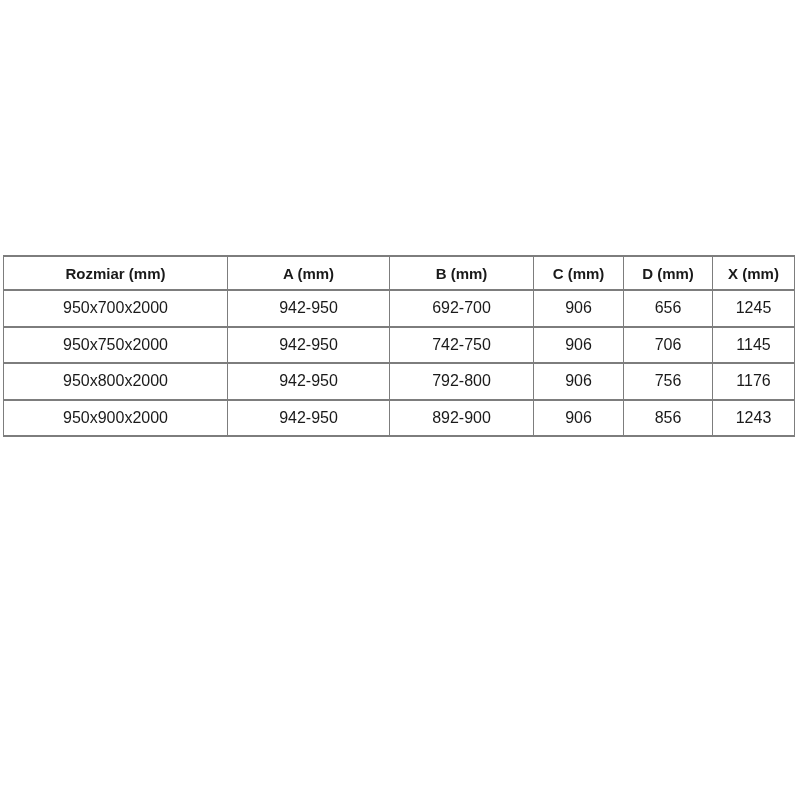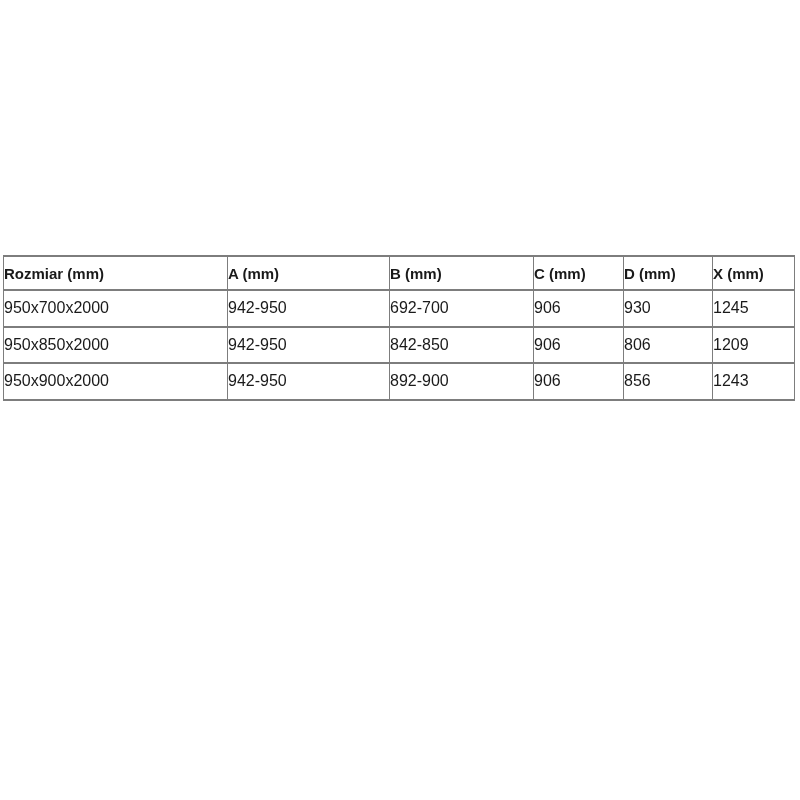--- a/index.html
+++ b/index.html
@@ -28,21 +28,21 @@
     table-layout: fixed;
     width: 791px;
     background: #ffffff;
   }
   table.spec-table th,
   table.spec-table td {
     border-left: 1px solid var(--border-color, #7d7d7d);
     border-right: 1px solid var(--border-color, #7d7d7d);
     border-top: 2px solid var(--border-color, #7d7d7d);
     border-bottom: 2px solid var(--border-color, #7d7d7d);
-    text-align: left;
+    text-align: center;
     vertical-align: middle;
     padding: 0;
     color: var(--text-color, #1a1a1a);
     white-space: nowrap;
     overflow: hidden;
   }
   table.spec-table th {
     height: 32px;
     font-size: 15px;
     font-weight: bold;
@@ -82,30 +82,38 @@
             <th>D (mm)</th>
             <th>X (mm)</th>
           </tr>
       </thead>
       <tbody>
           <tr>
             <td>950x700x2000</td>
             <td>942-950</td>
             <td>692-700</td>
             <td>906</td>
-            <td>930</td>
+            <td>656</td>
             <td>1245</td>
           </tr>
           <tr>
-            <td>950x850x2000</td>
+            <td>950x750x2000</td>
             <td>942-950</td>
-            <td>842-850</td>
+            <td>742-750</td>
             <td>906</td>
-            <td>806</td>
-            <td>1209</td>
+            <td>706</td>
+            <td>1145</td>
+          </tr>
+          <tr>
+            <td>950x800x2000</td>
+            <td>942-950</td>
+            <td>792-800</td>
+            <td>906</td>
+            <td>756</td>
+            <td>1176</td>
           </tr>
           <tr>
             <td>950x900x2000</td>
             <td>942-950</td>
             <td>892-900</td>
             <td>906</td>
             <td>856</td>
             <td>1243</td>
           </tr>
         </tbody>

